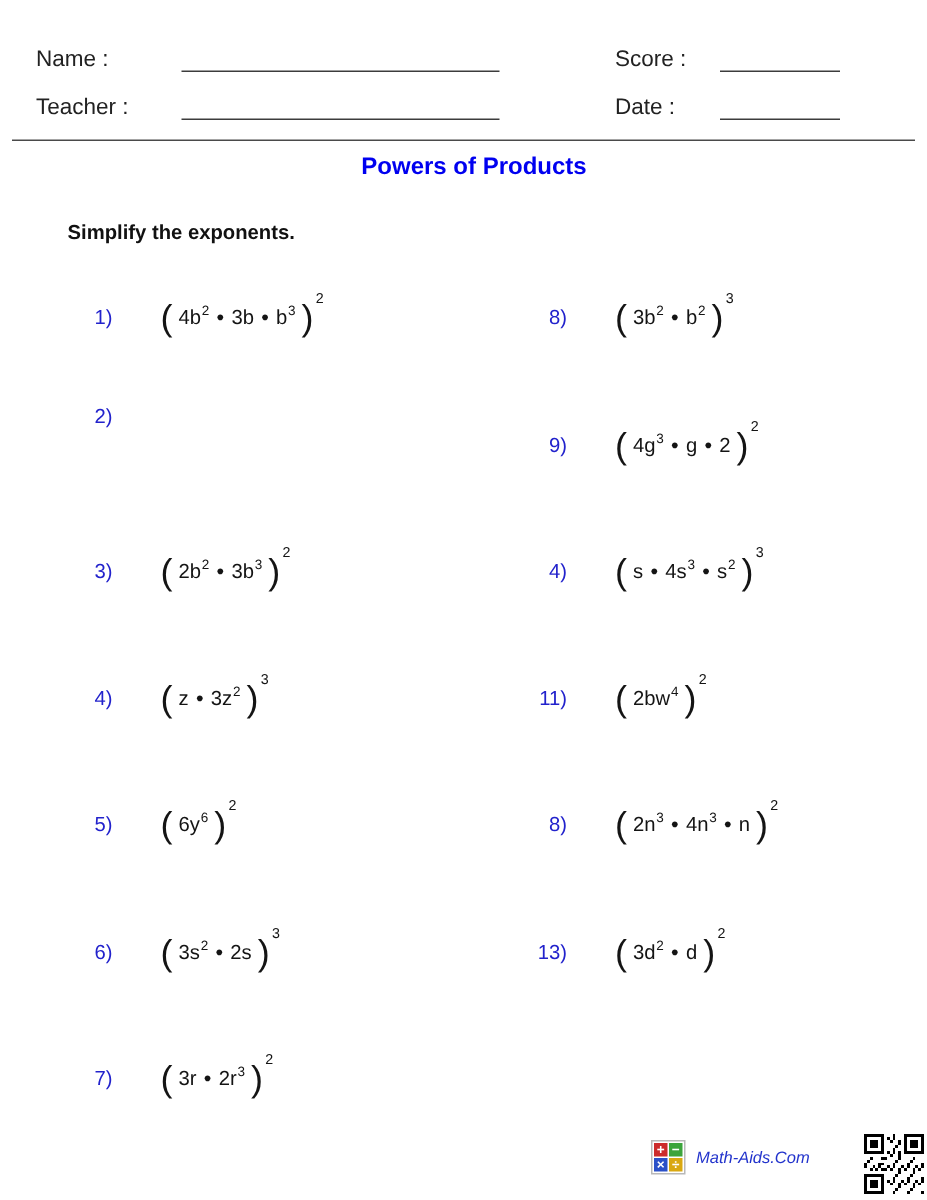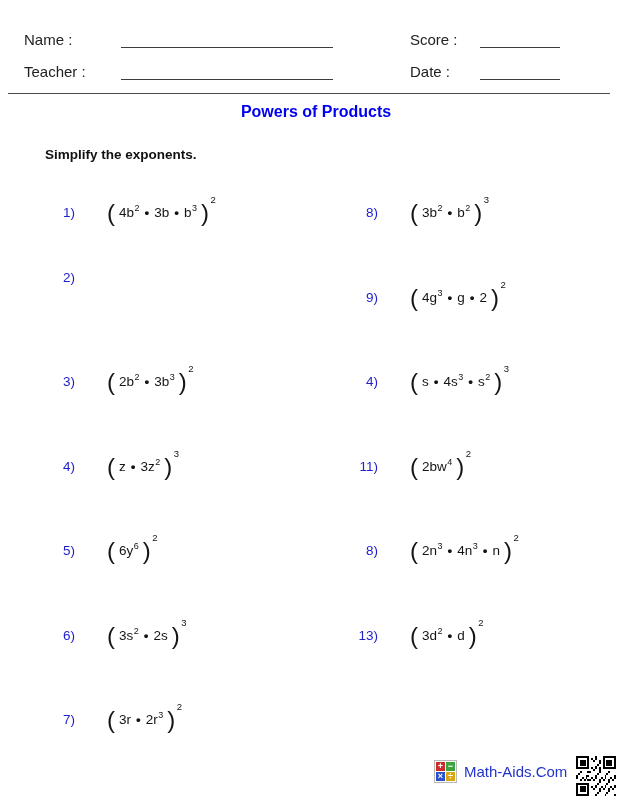--- a/index.html
+++ b/index.html
@@ -39,21 +39,21 @@
 
   
   .brand { position:absolute; top:760px; left:434px; display:flex; align-items:center; gap:7px; }
   .logo { width:23px; height:23px; box-sizing:border-box; border:1px solid #b8b8b8; background:#fff; padding:1px;
           display:grid; grid-template-columns:1fr 1fr; grid-template-rows:1fr 1fr; gap:1px; }
   .lcell { display:flex; align-items:center; justify-content:center; color:#fff; font-size:9px; font-weight:bold; line-height:1; }
   .lc-plus  { background:#cc2b2b; }
   .lc-minus { background:#3ca43c; }
   .lc-times { background:#2b50c8; }
   .lc-div   { background:#d9a810; }
-  .brand-link { font-size:15px; color:var(--brand-color,#2233cc); text-decoration:none; }
+  .brand-link { font-size:11px; color:var(--brand-color,#2233cc); text-decoration:none;font-style:italic; }
   .qr { position:absolute; top:756px; right:2px; width:40px; height:40px; }
 </style>
 </head>
 <body>
 
 <div class="page">
 
   <div class="hdr">
     <div class="hrow">
       <span class="hlabel hl-left">Name :</span>

